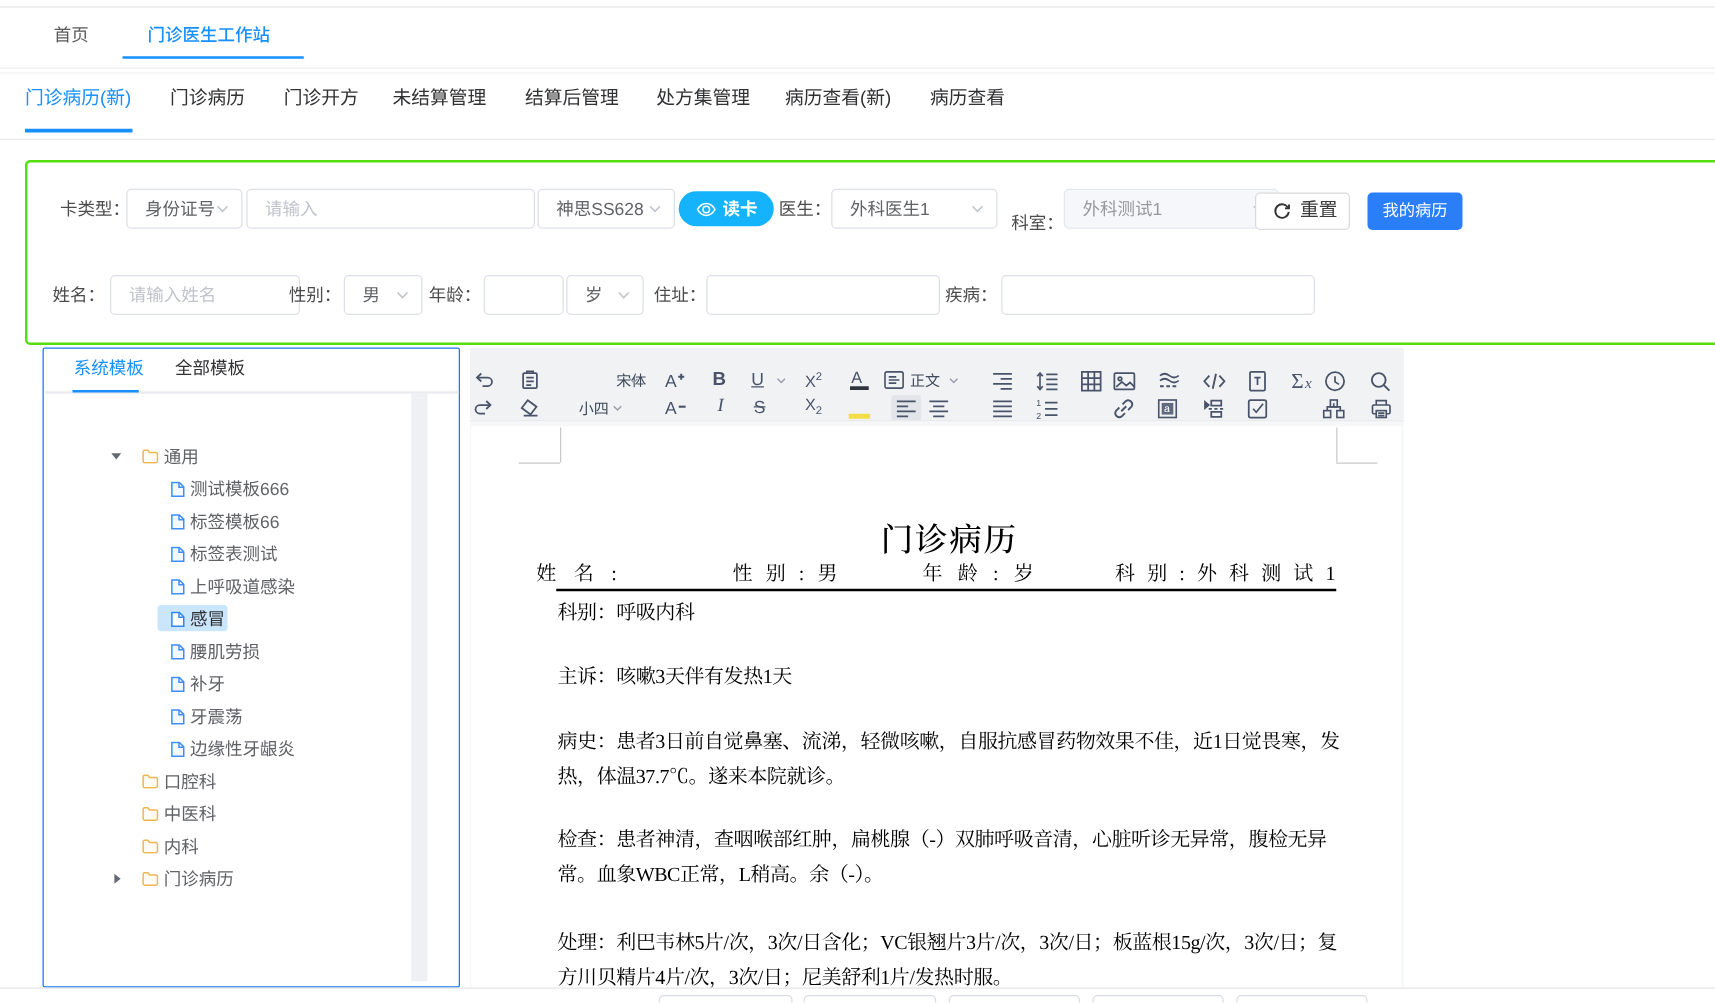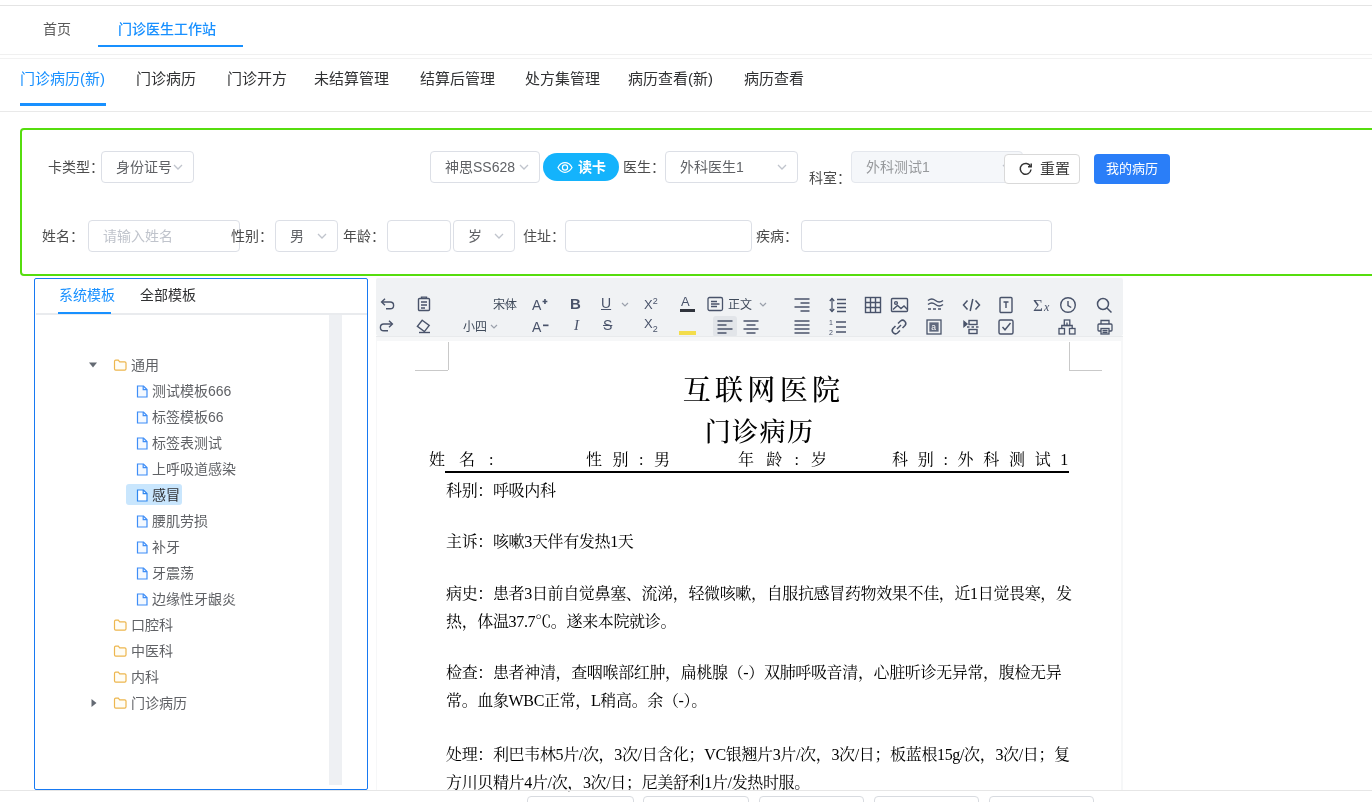--- a/index.html
+++ b/index.html
@@ -43,20 +43,23 @@
 
 <div class="abs" style="left:20px;top:128px;width:1356px;height:148px;border:2px solid #56dd0e;border-radius:4px;"></div>
 
 <div class="lbl" style="left:48px;top:151px;">卡类型：</div>
 <div class="box" style="left:101px;top:151px;width:93px;">
   <span class="tx">身份证号</span>
   <svg class="ar" width="12" height="12" viewBox="0 0 12 12">
         <path d="M2 4l4 4 4-4" stroke="#c0c4cc" stroke-width="1.3" fill="none"></path>
       </svg>
 </div>
+<div class="box" style="left:197px;top:151px;width:231px;">
+      <span class="tx ph">请输入</span>
+    </div>
 <div class="box" style="left:430px;top:151px;width:110px;">
   <span class="tx">神思SS628</span>
   <svg class="ar" width="12" height="12" viewBox="0 0 12 12">
         <path d="M2 4l4 4 4-4" stroke="#c0c4cc" stroke-width="1.3" fill="none"></path>
       </svg>
 </div>
 <div class="abs" style="left:543px;top:153px;width:76px;height:28px;background:#14b3fc;border-radius:15px;font-weight:bold;">
   <svg style="position:absolute;left:14px;top:7px;" width="16" height="15" viewBox="0 0 16 15">
         <g stroke="#fff" stroke-width="1.2" fill="none">
           <path d="M1 7.5C2.8 4.3 5.2 2.7 8 2.7s5.2 1.6 7 4.8c-1.8 3.2-4.2 4.8-7 4.8s-5.2-1.6-7-4.8z"></path>
@@ -405,21 +408,20 @@
       </g>
     </svg>
 <div class="abs" style="left:376px;top:336px;width:747px;height:454px;background:#f6f7f8;"></div>
 <div class="hline" style="left:376px;top:336px;width:747px;background:#e8eaec;"></div>
 <div class="abs" style="left:377px;top:341px;width:744px;height:449px;background:#fff;"></div>
 <div class="vline" style="left:448px;top:342px;height:28px;background:#c9c9c9;"></div>
 <div class="hline" style="left:415px;top:370px;width:33px;background:#c9c9c9;"></div>
 <div class="vline" style="left:1069px;top:342px;height:28px;background:#c9c9c9;"></div>
 <div class="hline" style="left:1069px;top:370px;width:33px;background:#c9c9c9;"></div>
 
-<div class="docline" style="left:453px;top:377px;width:621px;text-align:center;font-size:28px;font-weight:500;letter-spacing:4.3px;line-height:28px;">互联网医院</div>
 <div class="docline" style="left:449px;top:420px;width:621px;text-align:center;font-size:26px;font-weight:500;letter-spacing:1.4px;line-height:26px;">门诊病历</div>
 
 <div class="docline" style="left:429px;top:452px;word-spacing:10px;">姓 名 :</div>
 <div class="docline" style="left:586px;top:452px;word-spacing:6.5px;">性 别 : 男</div>
 <div class="docline" style="left:738px;top:452px;word-spacing:8.2px;">年 龄 : 岁</div>
 <div class="docline" style="left:892px;top:452px;word-spacing:5.7px;">科 别 : 外 科 测 试 1</div>
 <div class="hline" style="left:445px;top:471px;width:624px;background:#000;height:1.5px;"></div>
 
 <div class="docline" style="left:446px;top:483px;letter-spacing:-0.35px;">科别：呼吸内科</div>
 <div class="docline" style="left:446px;top:534px;letter-spacing:-0.35px;">主诉：咳嗽3天伴有发热1天</div>

